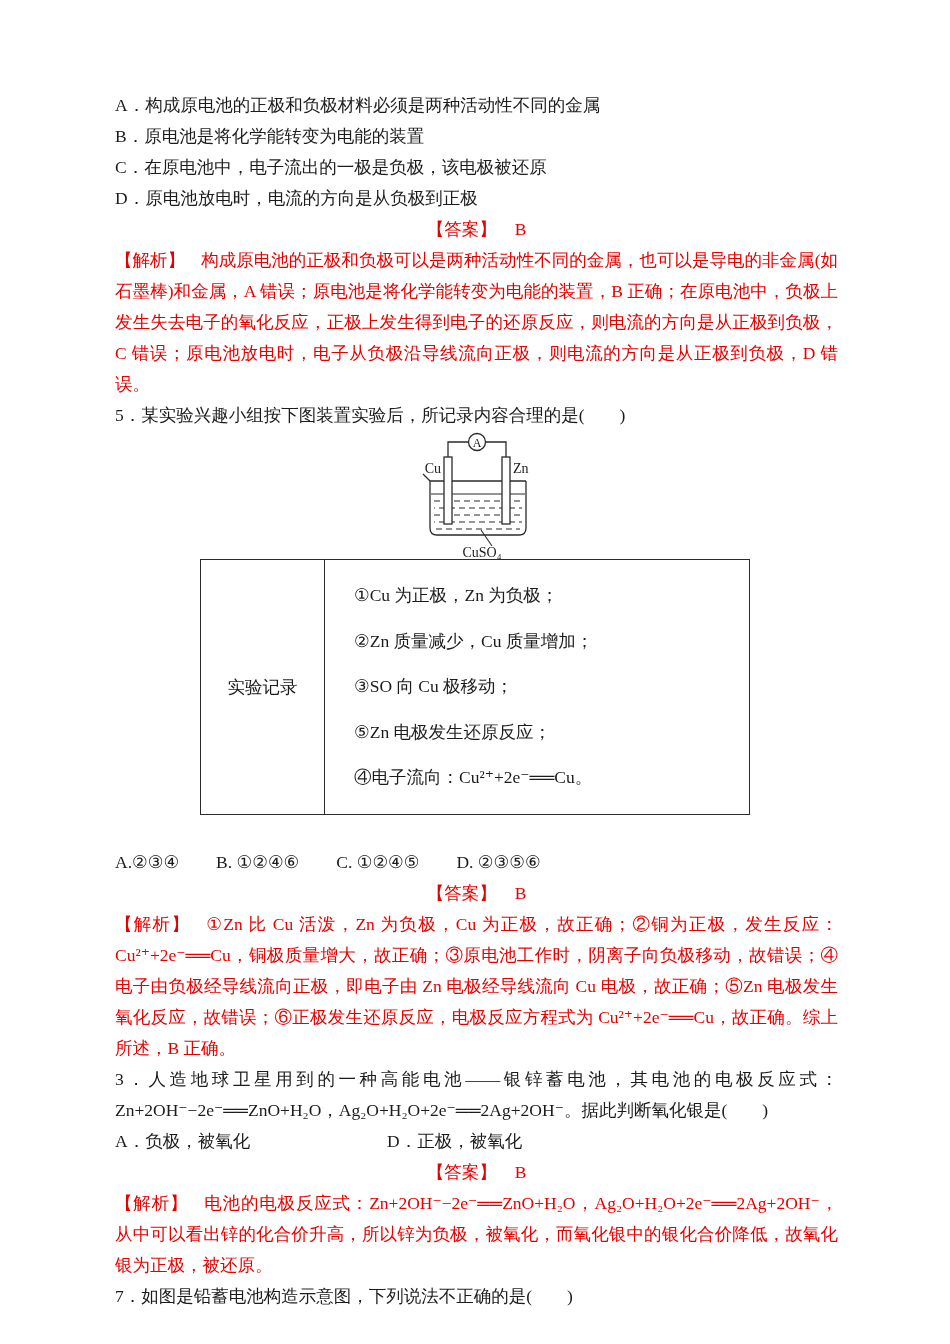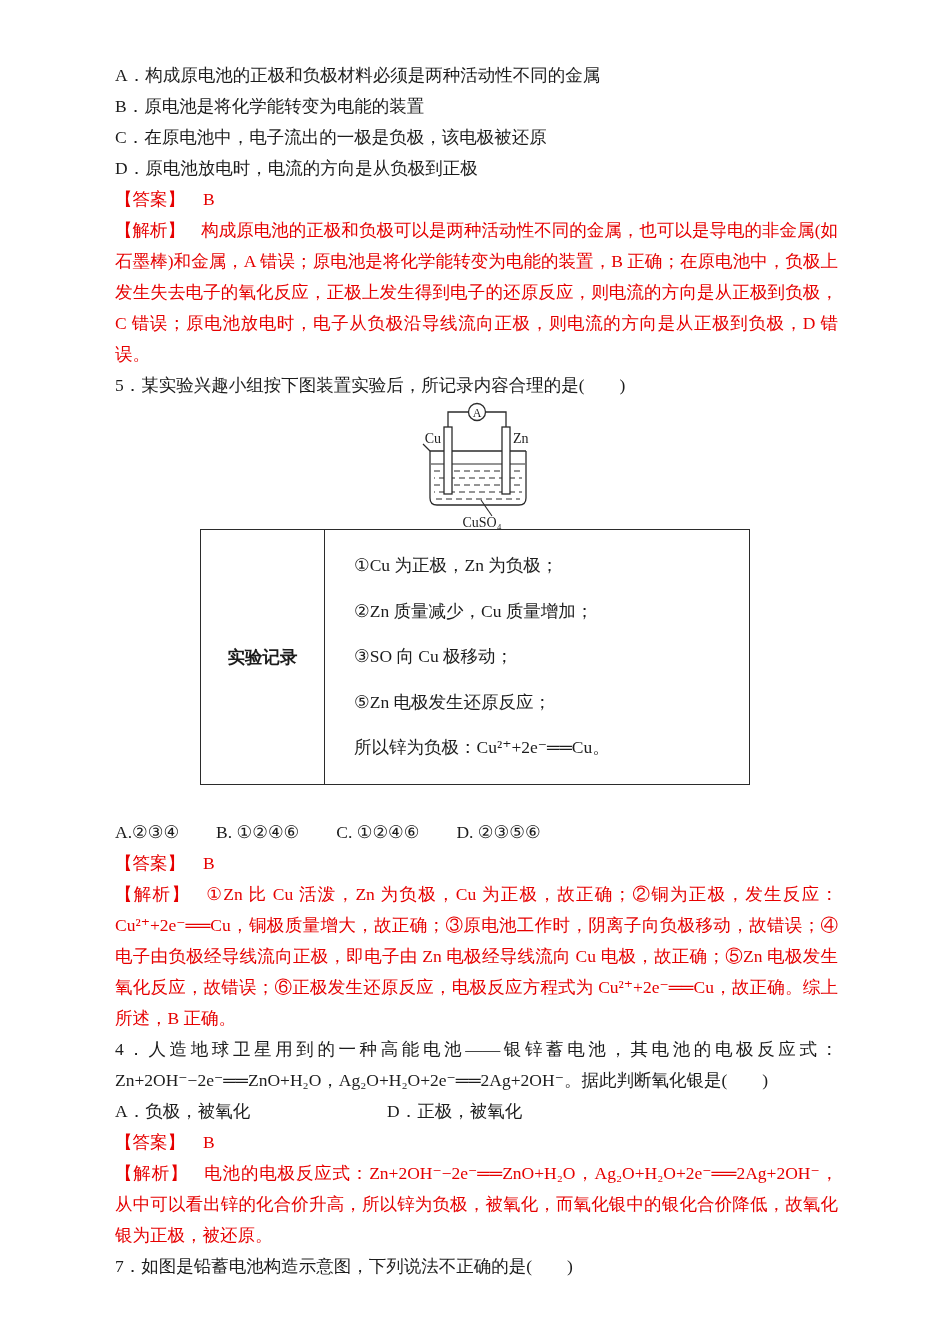--- a/index.html
+++ b/index.html
@@ -2,40 +2,40 @@
 <html><head>
 <meta charset="utf-8">
 <style>
   html,body{margin:0;padding:0;}
   body{
     width:950px;height:1344px;background:#ffffff;overflow:hidden;
     font-family:"Liberation Serif","DejaVu Serif",serif;
     font-size:17.5px;color:#1c1c1c;
     -webkit-font-smoothing:antialiased;
   }
-  .page{padding:60px 112px 0 115px;box-sizing:border-box;}
+  .page{padding:90px 112px 0 115px;box-sizing:border-box;}
   .line{margin:0;line-height:31px;text-align:justify;}
-  .line.nojust{text-align:left;}
+  .line.nojust{text-align:center;}
   .red{color:#e60000;}
   .lbl{margin-right:16px;}
   .ans-val{margin-left:2px;}
 
   
   .diagram-wrap{height:128px;display:flex;justify-content:center;align-items:flex-start;}
   .diagram-wrap svg{display:block;}
   svg text{font-family:"Liberation Serif","DejaVu Serif",serif;}
 
   
   .rec-table{
     width:550px;margin-left:85px;box-sizing:border-box;
     border:1.6px solid #2b2b2b;display:flex;background:#fff;
   }
   .rec-left{
     width:123px;flex:0 0 123px;border-right:1.6px solid #2b2b2b;
-    display:flex;align-items:center;justify-content:center;font-weight:bold;
+    display:flex;align-items:center;justify-content:center;
   }
   .rec-right{flex:1;padding:5px 10px 5px 13px;}
   .rec-right p{margin:16px;line-height:29.5px;text-align:left;}
 
   
   .opts-inline{display:flex;gap:37px;margin-top:32px;line-height:31px;}
   .opts-inline span{white-space:nowrap;}
 
   
   .opts-grid{display:grid;grid-template-columns:272px auto;line-height:31px;}
@@ -93,37 +93,37 @@
       </svg>
     </div>
 
     <div class="rec-table">
       <div class="rec-left">实验记录</div>
       <div class="rec-right">
         <p>①Cu 为正极，Zn 为负极；</p>
         <p>②Zn 质量减少，Cu 质量增加；</p>
         <p>③SO 向 Cu 极移动；</p>
         <p>⑤Zn 电极发生还原反应；</p>
-        <p>所以锌为负极：Cu²⁺+2e⁻══Cu。</p>
+        <p>④电子流向：Cu²⁺+2e⁻══Cu。</p>
       </div>
     </div>
 
     <div class="opts-inline">
       <span>A.②③④</span>
       <span>B. ①②④⑥</span>
-      <span>C. ①②④⑥</span>
+      <span>C. ①②④⑤</span>
       <span>D. ②③⑤⑥</span>
     </div>
 
     <p class="line nojust red"><span class="lbl">【答案】</span><span class="ans-val">B</span></p>
     <p class="line red"><span class="lbl">【解析】</span><span>①Zn 比 Cu 活泼，Zn 为负极，Cu 为正极，故正确；②铜为正极，发生反应：Cu²⁺+2e⁻══Cu，铜极质量增大，故正确；③原电池工作时，阴离子向负极移动，故错误；④电子由负极经导线流向正极，即电子由 Zn 电极经导线流向 Cu 电极，故正确；⑤Zn 电极发生氧化反应，故错误；⑥正极发生还原反应，电极反应方程式为 Cu²⁺+2e⁻══Cu，故正确。综上所述，B 正确。</span></p>
   </section>
 
   <section>
-    <p class="line">4．人造地球卫星用到的一种高能电池——银锌蓄电池，其电池的电极反应式：Zn+2OH⁻−2e⁻══ZnO+H₂O，Ag₂O+H₂O+2e⁻══2Ag+2OH⁻。据此判断氧化银是(　　)</p>
+    <p class="line">3．人造地球卫星用到的一种高能电池——银锌蓄电池，其电池的电极反应式：Zn+2OH⁻−2e⁻══ZnO+H₂O，Ag₂O+H₂O+2e⁻══2Ag+2OH⁻。据此判断氧化银是(　　)</p>
     <div class="opts-grid">
       <span>A．负极，被氧化</span>
       <span>D．正极，被氧化</span>
     </div>
     <p class="line nojust red"><span class="lbl">【答案】</span><span class="ans-val">B</span></p>
     <p class="line red"><span class="lbl">【解析】</span><span>电池的电极反应式：Zn+2OH⁻−2e⁻══ZnO+H₂O，Ag₂O+H₂O+2e⁻══2Ag+2OH⁻，从中可以看出锌的化合价升高，所以锌为负极，被氧化，而氧化银中的银化合价降低，故氧化银为正极，被还原。</span></p>
   </section>
 
   <section>
     <p class="line">7．如图是铅蓄电池构造示意图，下列说法不正确的是(　　)</p>

